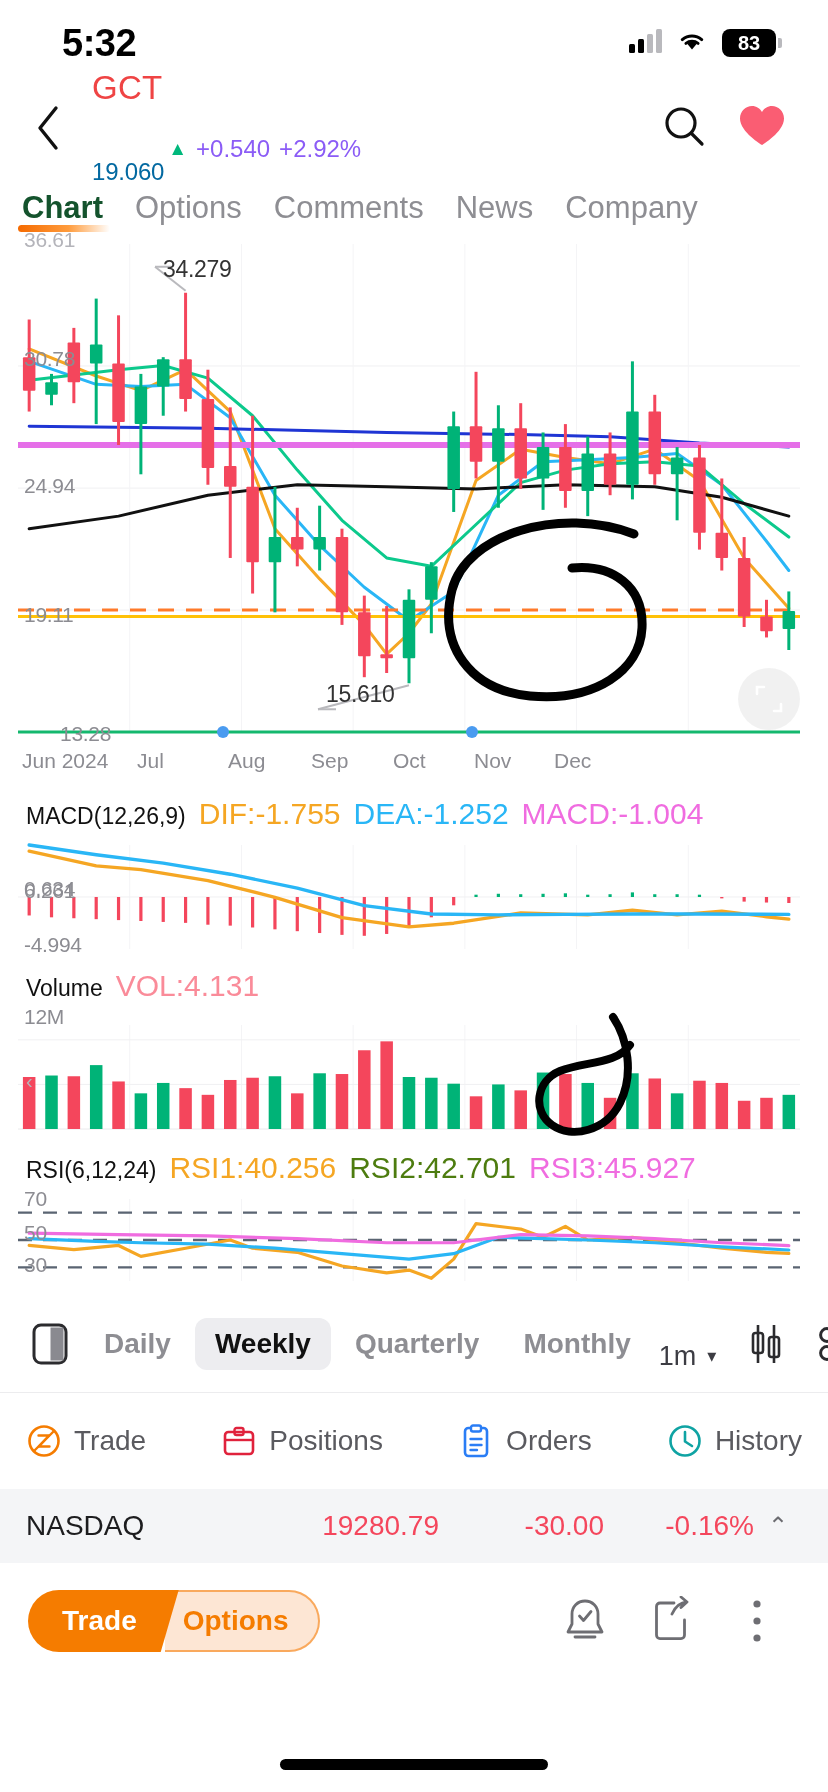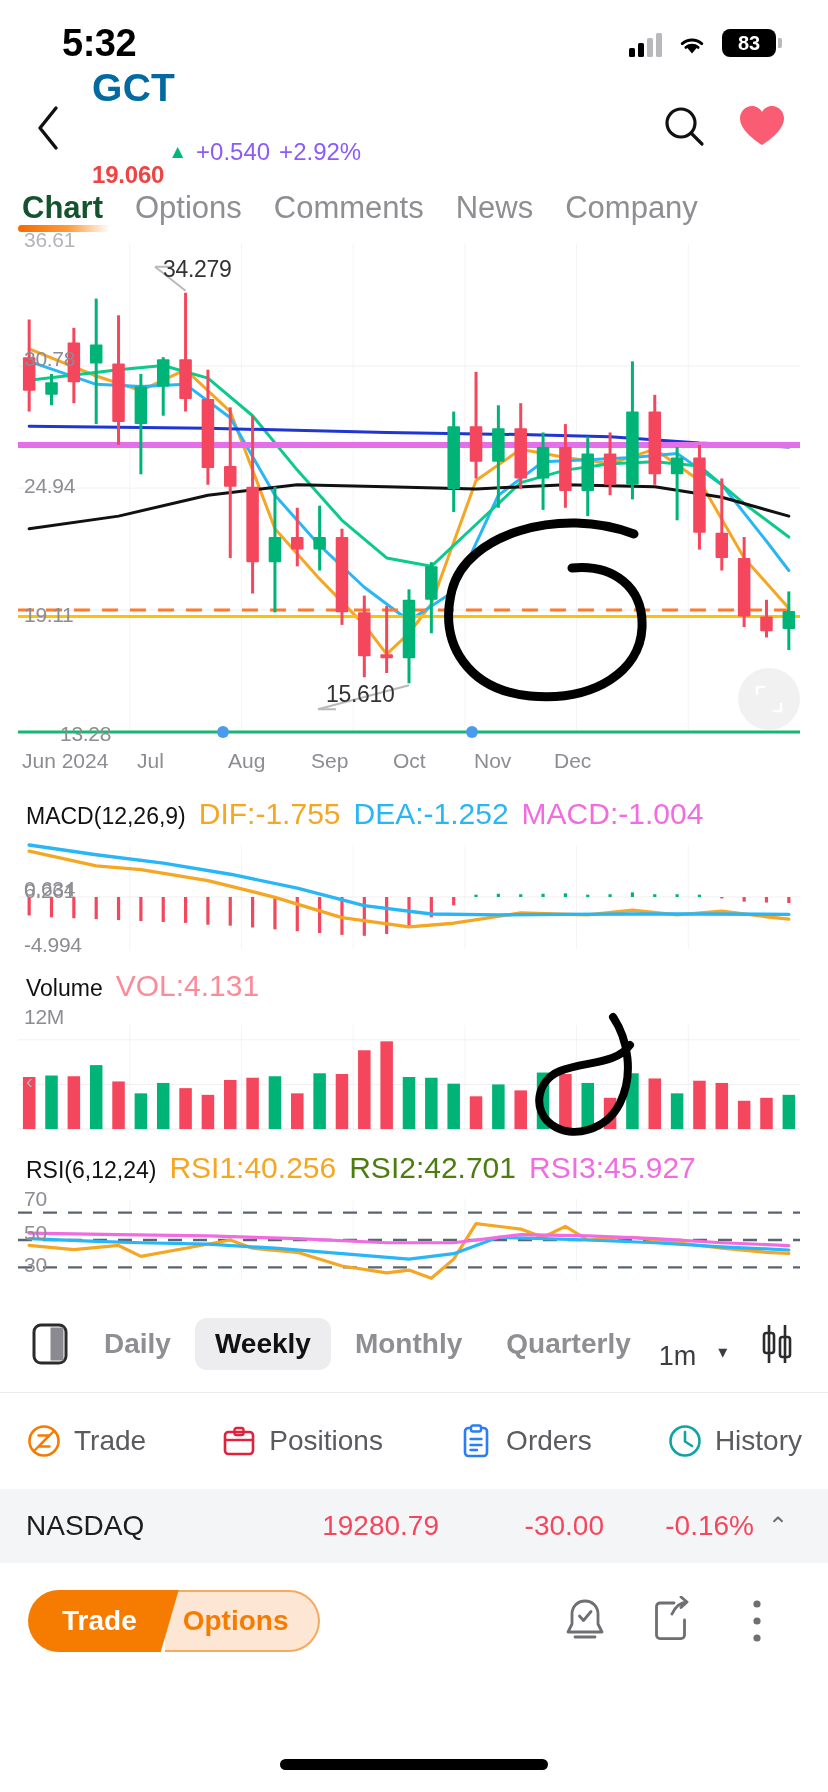--- a/index.html
+++ b/index.html
@@ -10,44 +10,44 @@
     overflow: hidden;
   }
   body { position: relative; }
 
   
   .statusbar {
     height: 86px; display: flex; align-items: center;
     justify-content: space-between; padding: 0 52px 0 62px;
   }
   .status-time { font-size: 38px; font-weight: 700; letter-spacing: -0.5px; color:#000; }
-  .status-right { display: flex; align-items: flex-end; gap: 14px; }
+  .status-right { display: flex; align-items: flex-start; gap: 14px; }
   .sig { display:flex; align-items:flex-end; gap:3px; height:24px; }
   .sig i { display:block; width:6px; background:#000; border-radius:1.5px; }
   .sig i:nth-child(1){height:9px}
   .sig i:nth-child(2){height:14px}
   .sig i:nth-child(3){height:19px;background:#b9b9bd}
   .sig i:nth-child(4){height:24px;background:#b9b9bd}
   .batt {
     min-width:54px;height:28px;background:#000;border-radius:8px;color:#fff;
     font-size:20px;font-weight:700;display:flex;align-items:center;justify-content:center;
     padding:0 6px;position:relative;
   }
   .batt::after{content:"";position:absolute;right:-6px;top:9px;width:4px;height:10px;
     background:#b9b9bd;border-radius:0 2px 2px 0;}
 
   
   .navbar {
     height: 84px; display:flex; align-items:center; padding: 0 40px 0 22px; gap: 8px;
   }
   .back-btn { width:54px;height:54px;display:flex;align-items:center;justify-content:center;flex:none;}
   .ticker-block { flex:1; padding-left: 8px;}
-  .ticker-sym { font-size:39px; font-weight:700; color:#0369a1; line-height:1.1; letter-spacing:0.3px;}
+  .ticker-sym { font-size:33px; font-weight:400; color:#ef4444; line-height:1.1; letter-spacing:0.3px;}
   .ticker-quote { display:flex; align-items:center; gap:9px; margin-top:5px; }
-  .q-price { font-size:24px; font-weight:700; color:#ef4444; letter-spacing:-0.2px;margin-top:46px;}
+  .q-price { font-size:24px; font-weight:400; color:#0369a1; letter-spacing:-0.2px;margin-top:46px;}
   .q-arrow { font-size:19px; color:#00b87c; margin-left:-5px;}
   .q-chg, .q-pct { font-size:24px; font-weight:400; color:#8b5cf6; }
   .nav-actions { display:flex; align-items:center; gap:28px; }
 
   
   .tabs { display:flex; align-items:flex-end; gap:32px; padding: 10px 20px 0 22px; height:64px;}
   .tab { font-size:31px; color:#8e8e93; font-weight:400; position:relative; padding-bottom:8px; }
   .tab.active { color:#14532d; font-weight:700; }
   .tab.active::after{
     content:""; position:absolute; left:-4px; bottom:2px; width:92px; height:7px;
@@ -73,21 +73,21 @@
     position:absolute; width:62px;height:62px;border-radius:50%;
     background:rgba(0,0,0,0.055); display:flex;align-items:center;justify-content:center;
   }
 
   
   .tf-bar { display:flex; align-items:center; height:96px; padding:0 24px; gap:4px; }
   .tf-icon { width:52px;height:52px;display:flex;align-items:center;justify-content:center;flex:none;}
   .tf-item { font-size:28px; color:#8e8e93; padding:10px 20px; border-radius:12px; white-space:nowrap;font-weight:bold;}
   .tf-item.active { color:#111; font-weight:700; background:#ededf0; }
   .tf-spacer { flex:1; }
-  .tf-drop { font-size:27px; color:#3c3c43; display:flex; align-items:flex-start; gap:22px; padding-right:6px;margin-top:24px;}
+  .tf-drop { font-size:27px; color:#3c3c43; display:flex; align-items:center; gap:11px; padding-right:6px;margin-top:24px;}
   .tf-sep { width:26px; }
   .hr-line { height:1px; background:#ececee; width:828px;}
 
   
   .act-row { display:flex; align-items:center; height:96px; padding:0 26px; justify-content:space-between;}
   .act { display:flex; align-items:center; gap:12px; }
   .act-lbl { font-size:28px; color:#5a5a5f; }
 
   
   .idx-bar {
@@ -455,22 +455,22 @@
 <div class="tf-bar">
   <div class="tf-icon">
     <svg width="38" height="46" viewBox="0 0 38 46">
       <rect x="3" y="4" width="32" height="38" rx="7" stroke="#2b2b2e" stroke-width="3" fill="none"></rect>
       <rect x="19.5" y="6.5" width="13" height="33" fill="#8a8a90"></rect>
     </svg>
   </div>
   <div class="tf-sep"></div>
   <div class="tf-item">Daily</div>
   <div class="tf-item active">Weekly</div>
+  <div class="tf-item">Quarterly</div>
   <div class="tf-item">Monthly</div>
-  <div class="tf-item">Quarterly</div>
   <div class="tf-spacer"></div>
   <div class="tf-drop">
     <span>1m</span>
     <span style="font-size:18px">▾</span>
   </div>
   <div class="tf-icon" style="margin-left:14px">
     <svg width="42" height="46" viewBox="0 0 42 46">
       <line x1="13" y1="4" x2="13" y2="42" stroke="#2b2b2e" stroke-width="2.6"></line>
       <rect x="8" y="12" width="10" height="20" rx="2.5" stroke="#2b2b2e" stroke-width="2.6" fill="none"></rect>
       <line x1="29" y1="4" x2="29" y2="42" stroke="#2b2b2e" stroke-width="2.6"></line>

